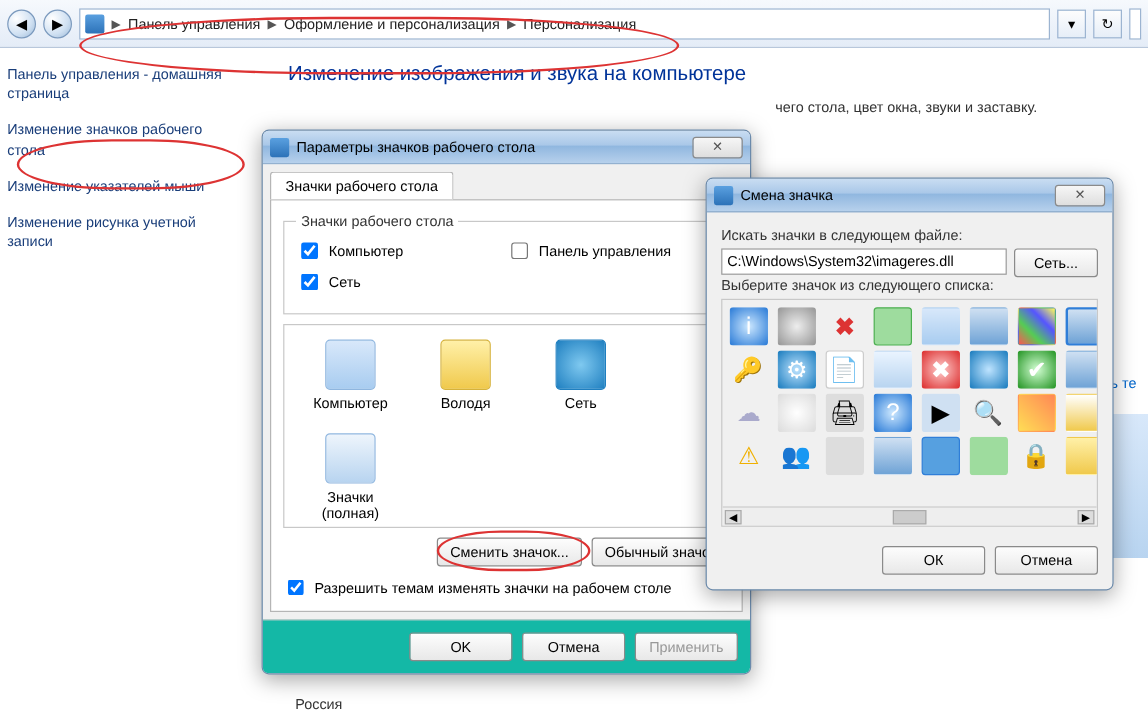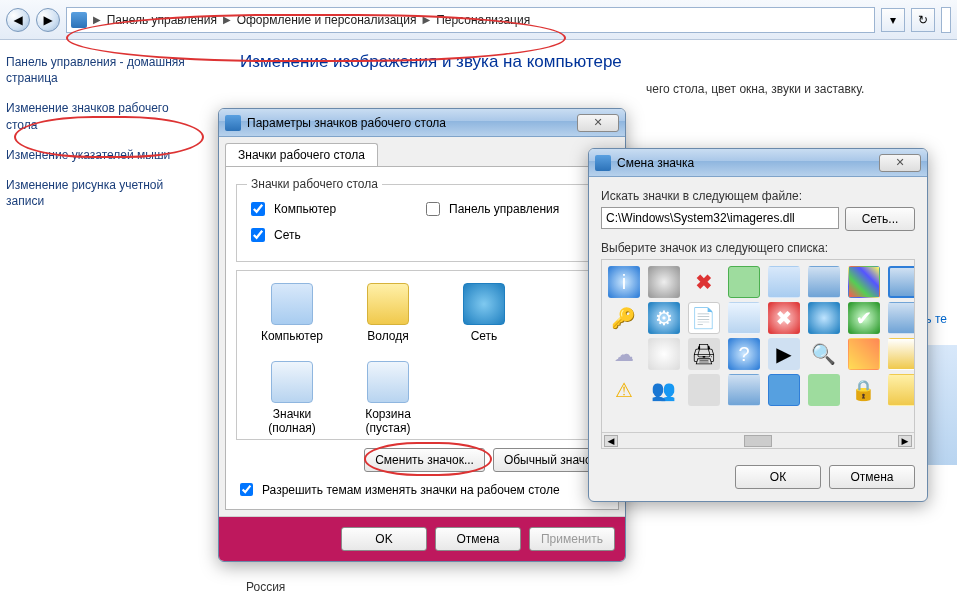--- a/index.html
+++ b/index.html
@@ -140,27 +140,27 @@
     background: linear-gradient(#fdfdfd,#e8e8e8);
     border:1px solid #8a8a8a; border-radius:3px;
     font-size:12px; display:inline-flex; align-items:center; justify-content:center;
     cursor:pointer; padding: 0 10px;
   }
   .btn.disabled { color:#999; }
   .allowrow { display:flex; align-items:center; gap:6px; margin-top:8px; }
   .dlg-footer {
     border-top:1px solid #d0d0d0;
     padding: 10px; display:flex; justify-content:flex-end; gap:8px;
-    background:#be185d;
+    background:#14b8a6;
   }
 
   
   .dialog2 { z-index: 20; }
   .lbl { display:block; margin-bottom:4px; color:#333; }
-  .pathrow { display:flex; gap:6px; margin-bottom:10px; }
+  .pathrow { display:flex; gap:6px; }
   .pathrow input { flex:1; height:22px; border:1px solid #999; padding:0 4px; font-family:inherit; font-size:12px; }
   .icongrid-wrap { border:1px solid #c8c8c8; height: 190px; overflow:hidden; position:relative; }
   .icongrid { display:grid; grid-template-columns: repeat(8, 36px);
     gap: 4px; padding: 6px 6px 20px 6px; justify-content:start; align-content:start; }
   .gicon { width:32px; height:32px; border:1px solid transparent;
     border-radius:3px; display:flex; align-items:center; justify-content:center;
     font-size:20px; cursor:pointer; overflow:hidden; }
   .gicon.sel { border:2px solid #2f7ed8; background:#d6e8fa; }
   .hscroll { position:absolute; left:0; right:0; bottom:0; height:16px;
     background:#eee; border-top:1px solid #ccc;
@@ -248,24 +248,20 @@
         <div>Володя</div>
       </div>
       <div class="ip-item net">
         <div class="ip-icon"></div>
         <div>Сеть</div>
       </div>
       <div class="ip-item bin">
         <div class="ip-icon"></div>
         <div>Значки (полная)</div>
       </div>
-      <div class="ip-item bin">
-        <div class="ip-icon"></div>
-        <div>Корзина (пустая)</div>
-      </div>
     </div>
 
     <div class="btnrow">
       <div class="btn">Сменить значок...</div>
       <div class="btn">Обычный значок</div>
     </div>
 
     <label class="allowrow">
       <input type="checkbox" checked="" style="">
       <span>Разрешить темам изменять значки на рабочем столе</span>

